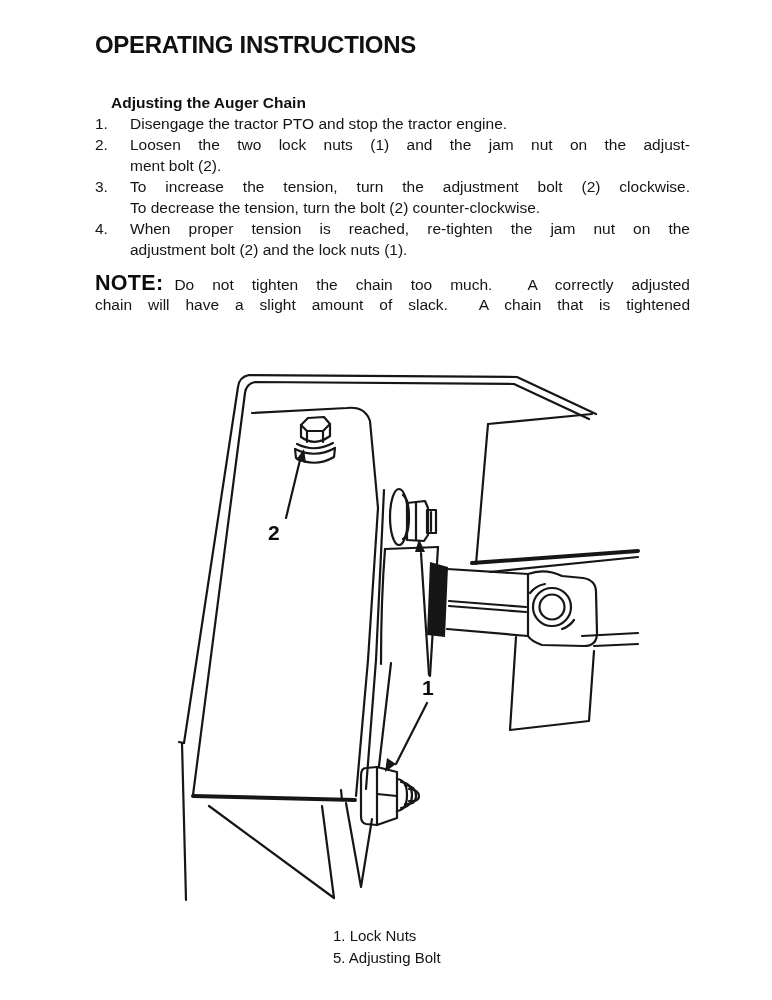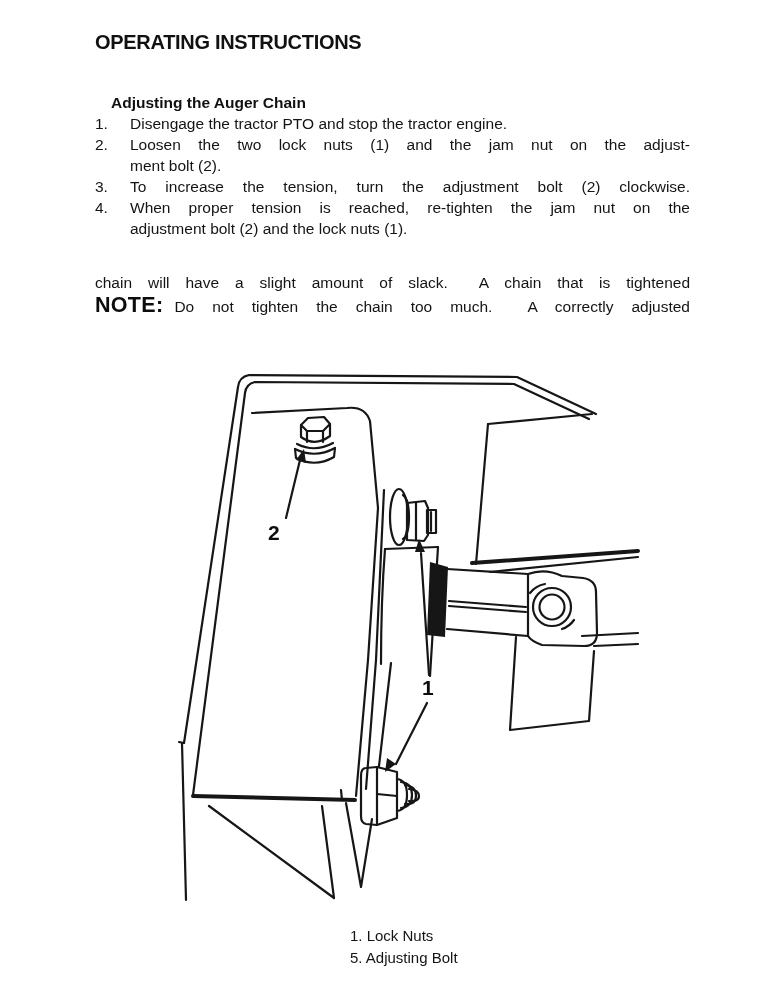--- a/index.html
+++ b/index.html
@@ -6,21 +6,21 @@
   .page{
     position:relative;
     width:772px;height:1000px;
     background:#ffffff;
     font-family:"Liberation Sans", sans-serif;
     color:#141414;
     overflow:hidden;
   }
   .title{
     position:absolute;left:95px;top:31px;
-    font-size:20px;font-weight:700;letter-spacing:-0.3px;
+    font-size:24px;font-weight:700;letter-spacing:-0.3px;
     margin:0;color:#111;
   }
   .subtitle{
     position:absolute;left:95px;top:78px;
     font-size:15.5px;font-weight:700;margin:16px;color:#111;
   }
   .steps{
     position:absolute;left:95px;top:113px;width:595px;
     margin:0;padding:0;list-style:none;
   }
@@ -41,21 +41,21 @@
     margin-right:11px;color:#0d0d0d;
   }
   .figure-svg{position:absolute;left:150px;top:360px;}
   .callout{
     position:absolute;font-size:21px;font-weight:800;color:#0d0d0d;
     line-height:24px;
   }
   .callout-2{left:268px;top:521px;}
   .callout-1{left:422px;top:676px;}
   .caption{position:absolute;left:333px;top:925px;}
-  .caption div{font-size:15px;line-height:22px;color:#141414;margin-left:17px;}
+  .caption div{font-size:15px;line-height:22px;color:#141414;}
 </style>
 </head>
 <body>
 
 <div class="page">
 
   <h1 class="title">OPERATING INSTRUCTIONS</h1>
   <h2 class="subtitle">Adjusting the Auger Chain</h2>
 
   <ol class="steps">
@@ -69,34 +69,35 @@
       <span class="num">2.</span>
       <span class="itext">
           <span class="line j">Loosen the two lock nuts (1) and the jam nut on the adjust-</span>
           <span class="line">ment bolt (2).</span>
         </span>
     </li>
     <li class="item">
       <span class="num">3.</span>
       <span class="itext">
           <span class="line j">To increase the tension, turn the adjustment bolt (2) clockwise.</span>
+          <span class="line">To decrease the tension, turn the bolt (2) counter-clockwise.</span>
         </span>
     </li>
     <li class="item">
       <span class="num">4.</span>
       <span class="itext">
           <span class="line j">When proper tension is reached, re-tighten the jam nut on the</span>
           <span class="line">adjustment bolt (2) and the lock nuts (1).</span>
         </span>
     </li>
   </ol>
 
   <div class="note">
+    <div class="line j"><span class="note-label">NOTE:</span><span>Do not tighten the chain too much.  A correctly adjusted</span></div>
     <div class="line j">chain will have a slight amount of slack.  A chain that is tightened</div>
-    <div class="line j"><span class="note-label">NOTE:</span><span>Do not tighten the chain too much.  A correctly adjusted</span></div>
   </div>
 
   <svg class="figure-svg" width="500" height="560" viewBox="150 360 500 560">
     <g stroke="#161616" fill="none" stroke-width="2.2" stroke-linecap="round" stroke-linejoin="round">
 
       <g>
         <path d="M238,387 Q239,377 249,375 L517,377 L596,414"></path>
         <path d="M245,393 Q246,384 255,382 L514,384 L589,419"></path>
         <path d="M238,387 L184,743"></path>
         <path d="M245,393 L193,795"></path>

